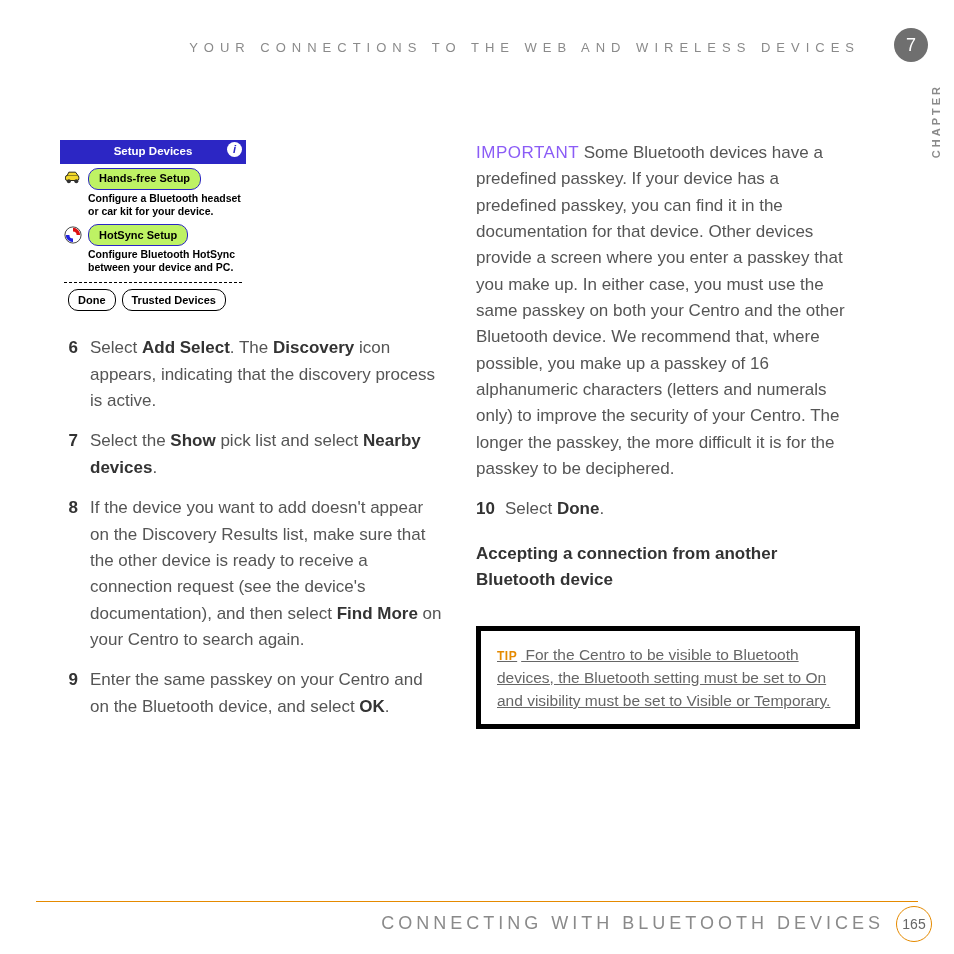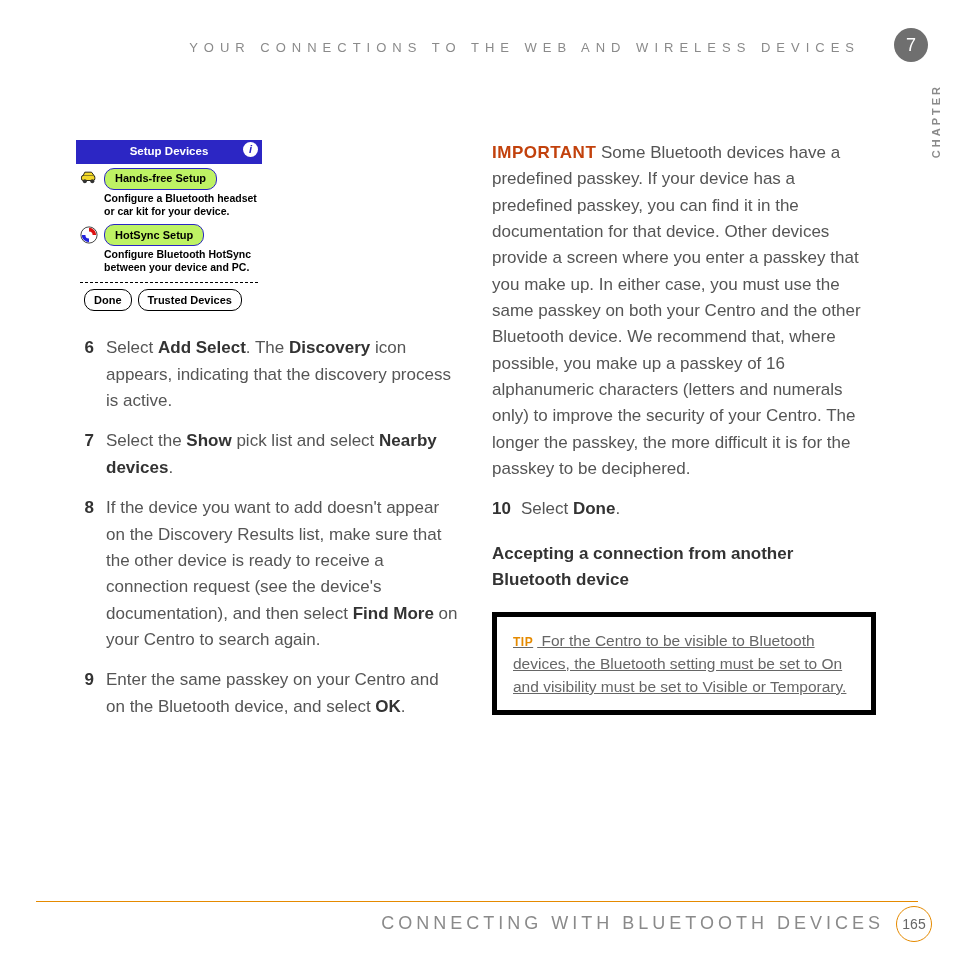--- a/index.html
+++ b/index.html
@@ -5,35 +5,35 @@
   * { box-sizing: border-box; margin: 0; padding: 0; }
   html, body { width: 954px; height: 954px; background: #fff; font-family: Arial, Helvetica, sans-serif; color: #4a4a4a; }
   .page { position: relative; width: 954px; height: 954px; padding-left: 18px; }
 
   
   .header { position: absolute; top: 40px; left: 0; width: 860px; text-align: right; letter-spacing: 6px; font-size: 13px; color: #8a8a8a; }
   .chapter-circle { position: absolute; top: 28px; right: 26px; width: 34px; height: 34px; border-radius: 50%; background: #6f6f6f; color: #fff; display: flex; align-items: center; justify-content: center; font-size: 18px; font-weight: 400; }
   .chapter-label { position: absolute; top: 84px; right: 24px; transform: rotate(-90deg); transform-origin: right top; letter-spacing: 3px; font-size: 11px; color: #8a8a8a; font-weight: bold; }
 
   
-  .body { position: absolute; top: 140px; left: 76px; width: 800px; display: flex; gap: 32px; }
+  .body { position: absolute; top: 140px; left: 60px; width: 800px; display: flex; gap: 32px; }
   .col { flex: 1 1 0; font-size: 17px; line-height: 1.55; color: #555; }
   .col b, .col strong { color: #333; font-weight: bold; }
 
   
   ol.steps { list-style: none; margin-top: 18px; }
   ol.steps > li { display: flex; gap: 12px; margin-bottom: 14px; }
   ol.steps > li > .num { width: 18px; flex: 0 0 18px; text-align: right; font-weight: bold; color: #333; }
   ol.steps > li > .txt { flex: 1 1 auto; }
 
   
-  .important-label { color: #c2410c; font-weight: bold; letter-spacing: 0.5px; }
+  .important-label { color: #8b5cf6; font-weight: normal; letter-spacing: 0.5px; }
   .step10 { display: flex; gap: 10px; margin: 14px 0 18px 0; }
   .step10 .num { font-weight: bold; color: #333; }
-  .subhead { font-weight: bold; color: #333; margin-bottom: 18px; }
+  .subhead { font-weight: bold; color: #333; margin-bottom: 32px; }
 
   
   .tipbox { border: 5px solid #000000; padding: 12px 16px; font-size: 15.5px; line-height: 1.5; color: #666; text-decoration: underline; }
   .tipbox .tip-label { color: #e58a00; font-weight: bold; font-size: 12px; letter-spacing: 0.5px; margin-right: 4px; }
 
   
   .rule { position: absolute; left: 36px; right: 36px; bottom: 52px; height: 1px; background: #e58a00; }
   .footer { position: absolute; bottom: 20px; right: 70px; letter-spacing: 4px; font-size: 18px; color: #8a8a8a; text-align: center; }
   .page-circle { position: absolute; bottom: 12px; right: 22px; width: 36px; height: 36px; border: 1.5px solid #e58a00; border-radius: 50%; display: flex; align-items: center; justify-content: center; font-size: 14px; color: #666; }
 

